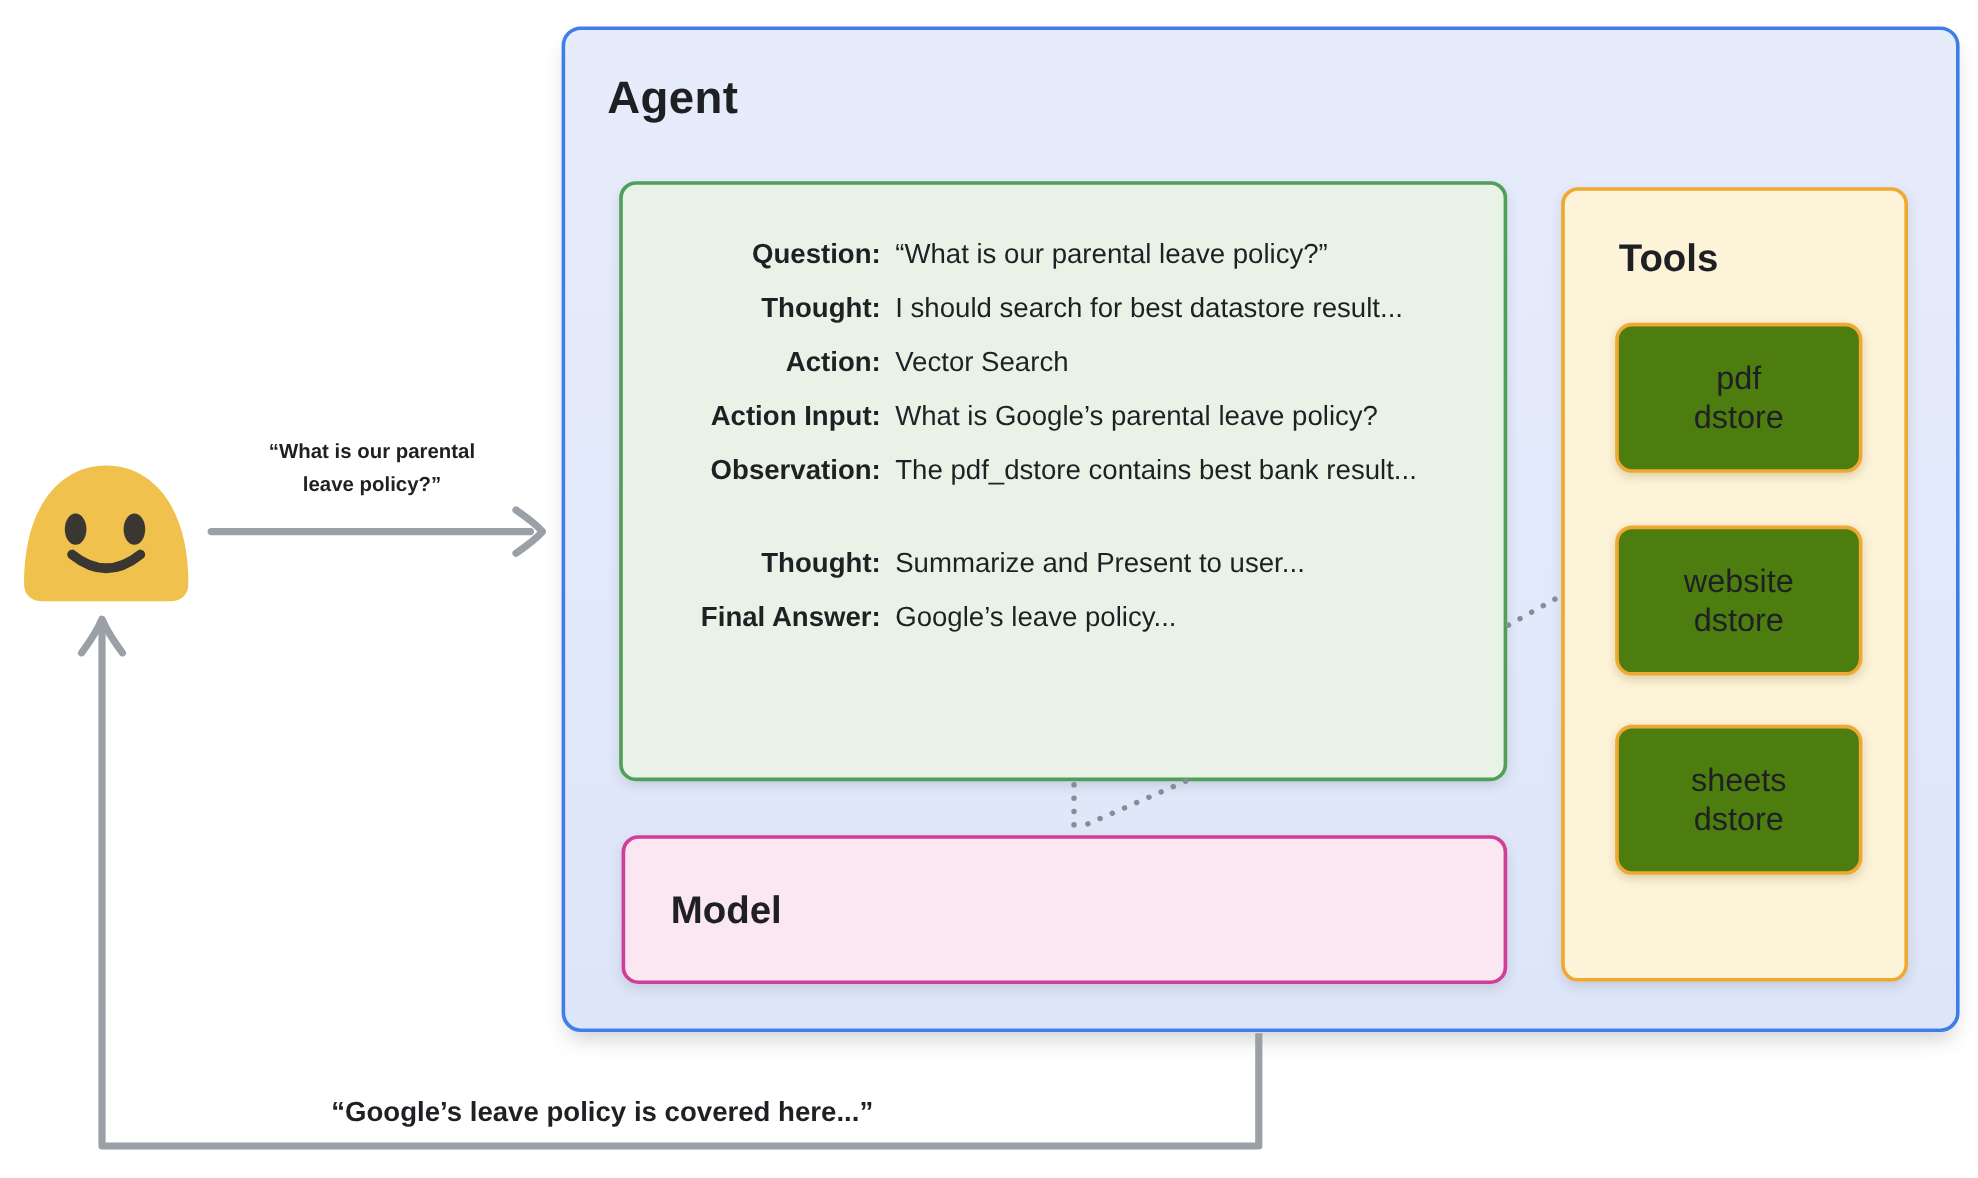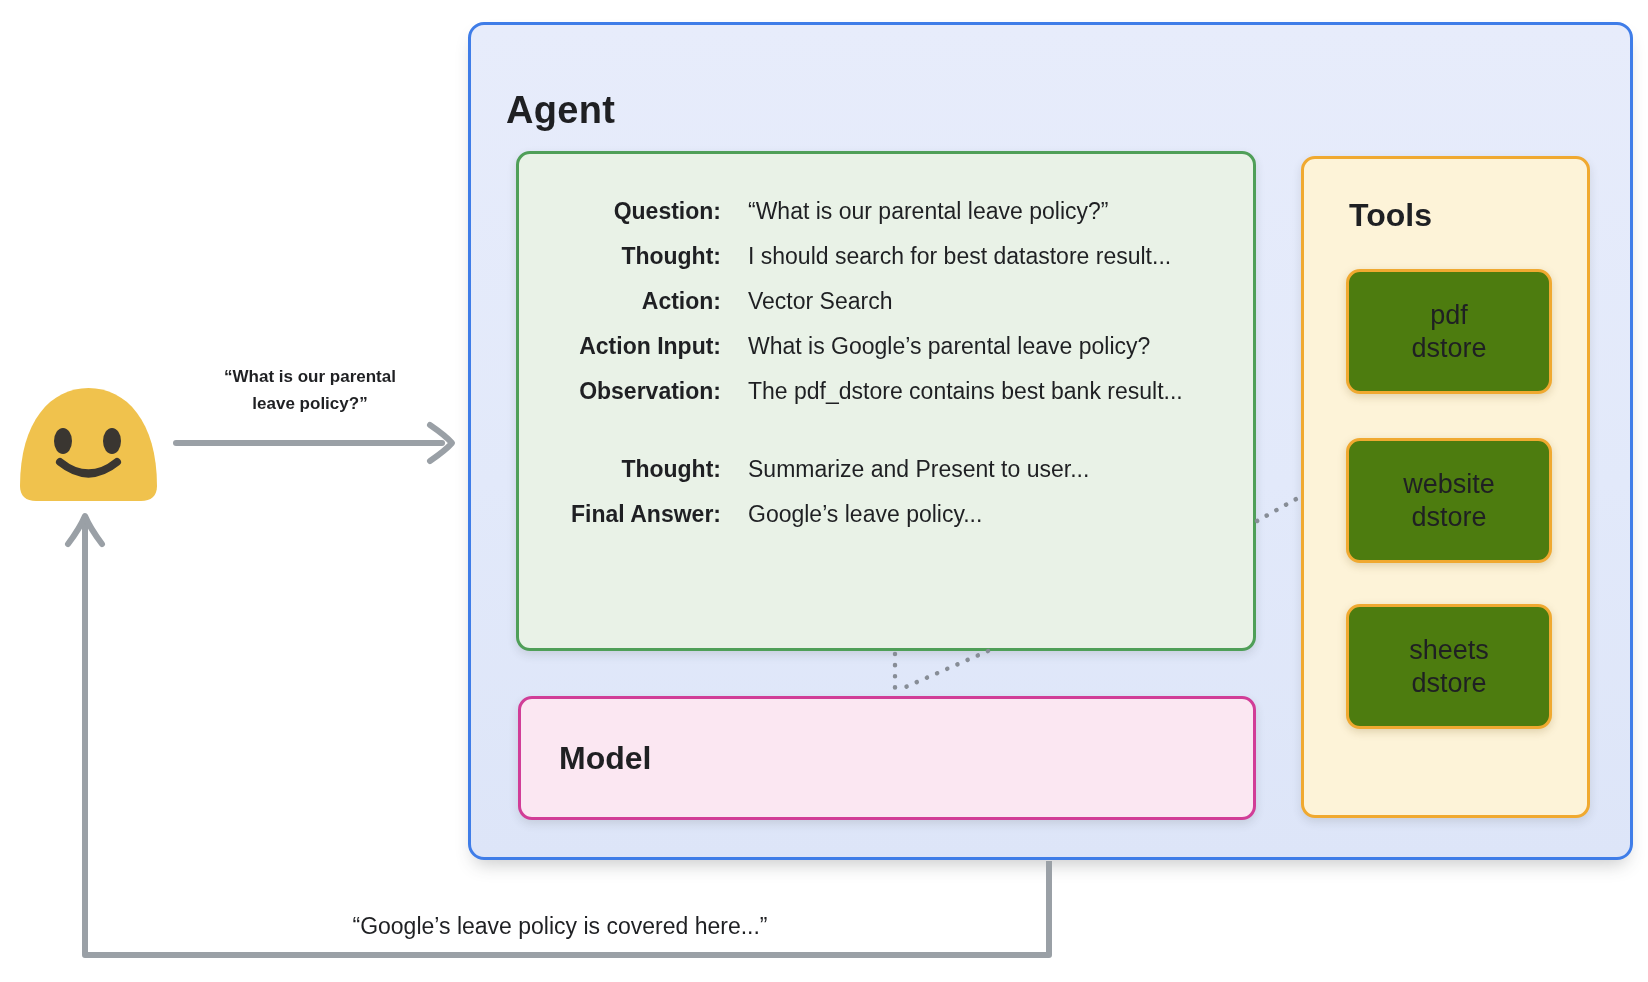--- a/index.html
+++ b/index.html
@@ -9,29 +9,29 @@
   }
   .overlay{position:absolute;left:0;top:0;width:1648px;height:982px;z-index:6;pointer-events:none;}
 
   
   .agent-box{
     position:absolute;left:468px;top:22px;width:1165px;height:838px;
     background:linear-gradient(180deg,#e7ecfb 0%,#e2e9fa 55%,#dde5f8 100%);
     border:3px solid #3f7de8;border-radius:16px;box-sizing:border-box;
     box-shadow:0 10px 18px -6px rgba(60,64,67,.28);z-index:1;
   }
-  .agent-title{position:absolute;left:35px;top:36px;font-size:38px;font-weight:600;letter-spacing:.3px;margin-top:28px;}
+  .agent-title{position:absolute;left:35px;top:36px;font-size:38px;font-weight:600;letter-spacing:.3px;}
 
   
   .trace-box{
     position:absolute;left:45px;top:126px;width:740px;height:500px;
     background:#e9f2e7;border:3px solid #4f9f58;border-radius:14px;box-sizing:border-box;
     box-shadow:0 4px 10px rgba(60,64,67,.14);
   }
-  .trace-row{position:absolute;left:17px;width:706px;display:flex;gap:27px;line-height:30px;font-size:23px;}
+  .trace-row{position:absolute;left:30px;width:706px;display:flex;gap:12px;line-height:30px;font-size:23px;}
   .trace-label{width:185px;flex:0 0 185px;text-align:right;font-weight:700;white-space:nowrap;}
   .trace-value{flex:1;text-align:left;white-space:nowrap;}
 
   
   .model-box{
     position:absolute;left:47px;top:671px;width:738px;height:124px;
     background:#fbe7f2;border:3px solid #d13d97;border-radius:14px;box-sizing:border-box;
     box-shadow:0 4px 10px rgba(60,64,67,.14);
     display:flex;align-items:center;
   }
@@ -52,22 +52,22 @@
     font-size:27px;font-weight:500;line-height:33px;
   }
 
   
   .emoji{position:absolute;left:15px;top:385px;width:147px;height:120px;z-index:2;}
   .query-text{
     position:absolute;left:170px;top:363px;width:280px;text-align:center;
     font-size:17px;font-weight:600;line-height:27px;z-index:2;
   }
   .response-text{
-    position:absolute;left:260px;top:913px;width:600px;text-align:center;
-    font-size:23px;font-weight:400;z-index:2;
+    position:absolute;left:276px;top:913px;width:600px;
+    font-size:23px;font-weight:700;z-index:2;
   }
 </style>
 </head>
 <body>
 
 <div class="canvas">
 
   <svg class="overlay" width="1648" height="982" viewBox="0 0 1648 982">
 
     <g stroke="#9aa0a6" stroke-width="6" fill="none" stroke-linecap="round">

